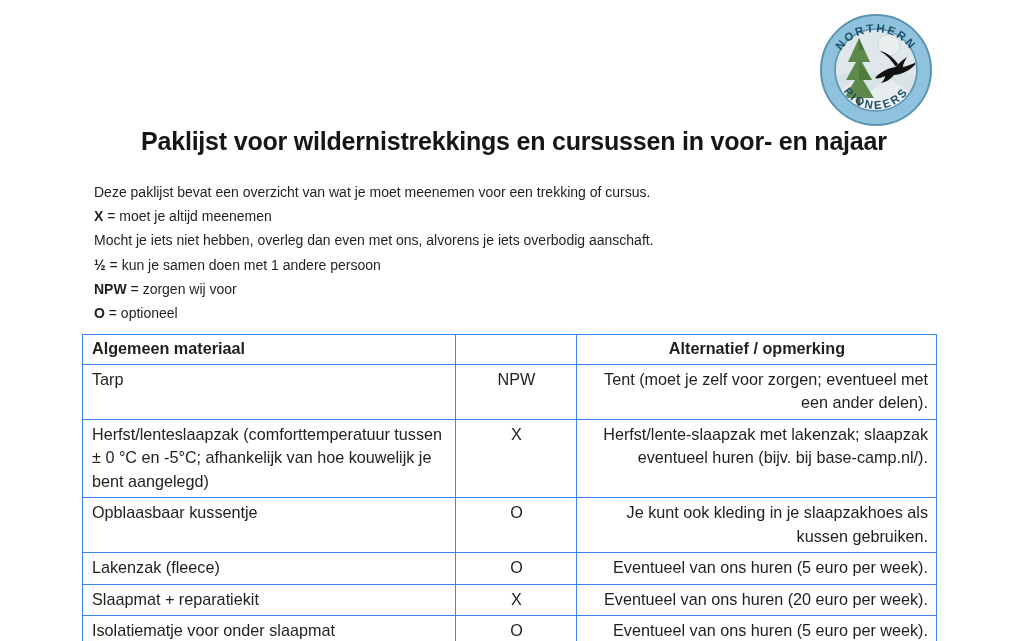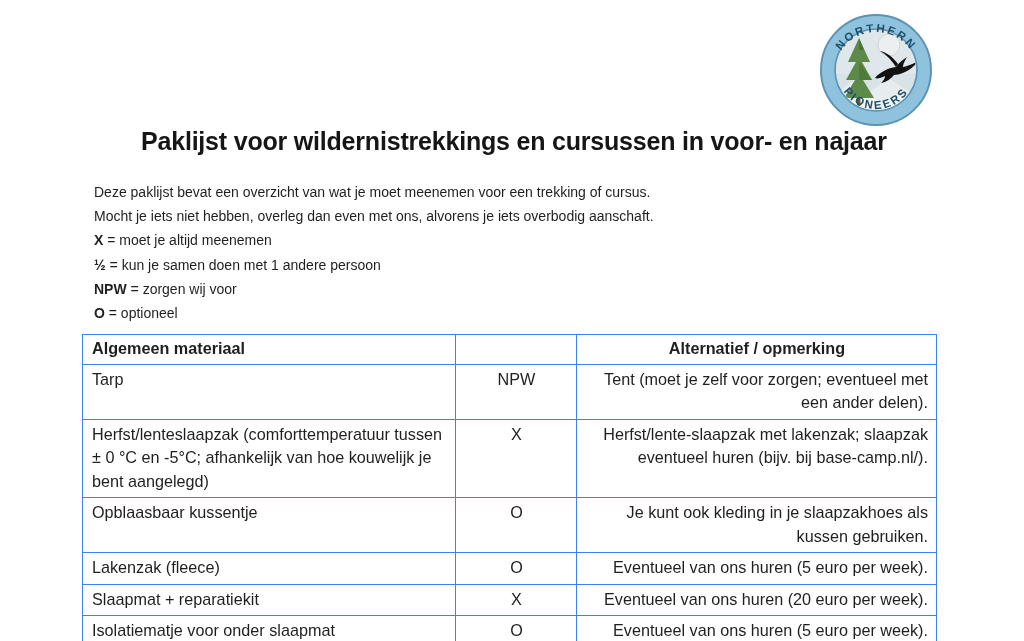--- a/index.html
+++ b/index.html
@@ -152,25 +152,25 @@
     </text>
   </svg>
 </div>
 
 <div class="page">
 
   <div class="doc-title">Paklijst voor wildernistrekkings en cursussen in voor- en najaar</div>
 
   <div class="intro">
     <div class="line">Deze paklijst bevat een overzicht van wat je moet meenemen voor een trekking of cursus.</div>
-    <div class="line">Mocht je iets niet hebben, overleg dan even met ons, alvorens je iets overbodig aanschaft.</div>
     <div class="line">
       <b>X</b>
       <span>= moet je altijd meenemen</span>
     </div>
+    <div class="line">Mocht je iets niet hebben, overleg dan even met ons, alvorens je iets overbodig aanschaft.</div>
     <div class="line">
       <b>½</b>
       <span>= kun je samen doen met 1 andere persoon</span>
     </div>
     <div class="line">
       <b>NPW</b>
       <span>= zorgen wij voor</span>
     </div>
     <div class="line">
       <b>O</b>

